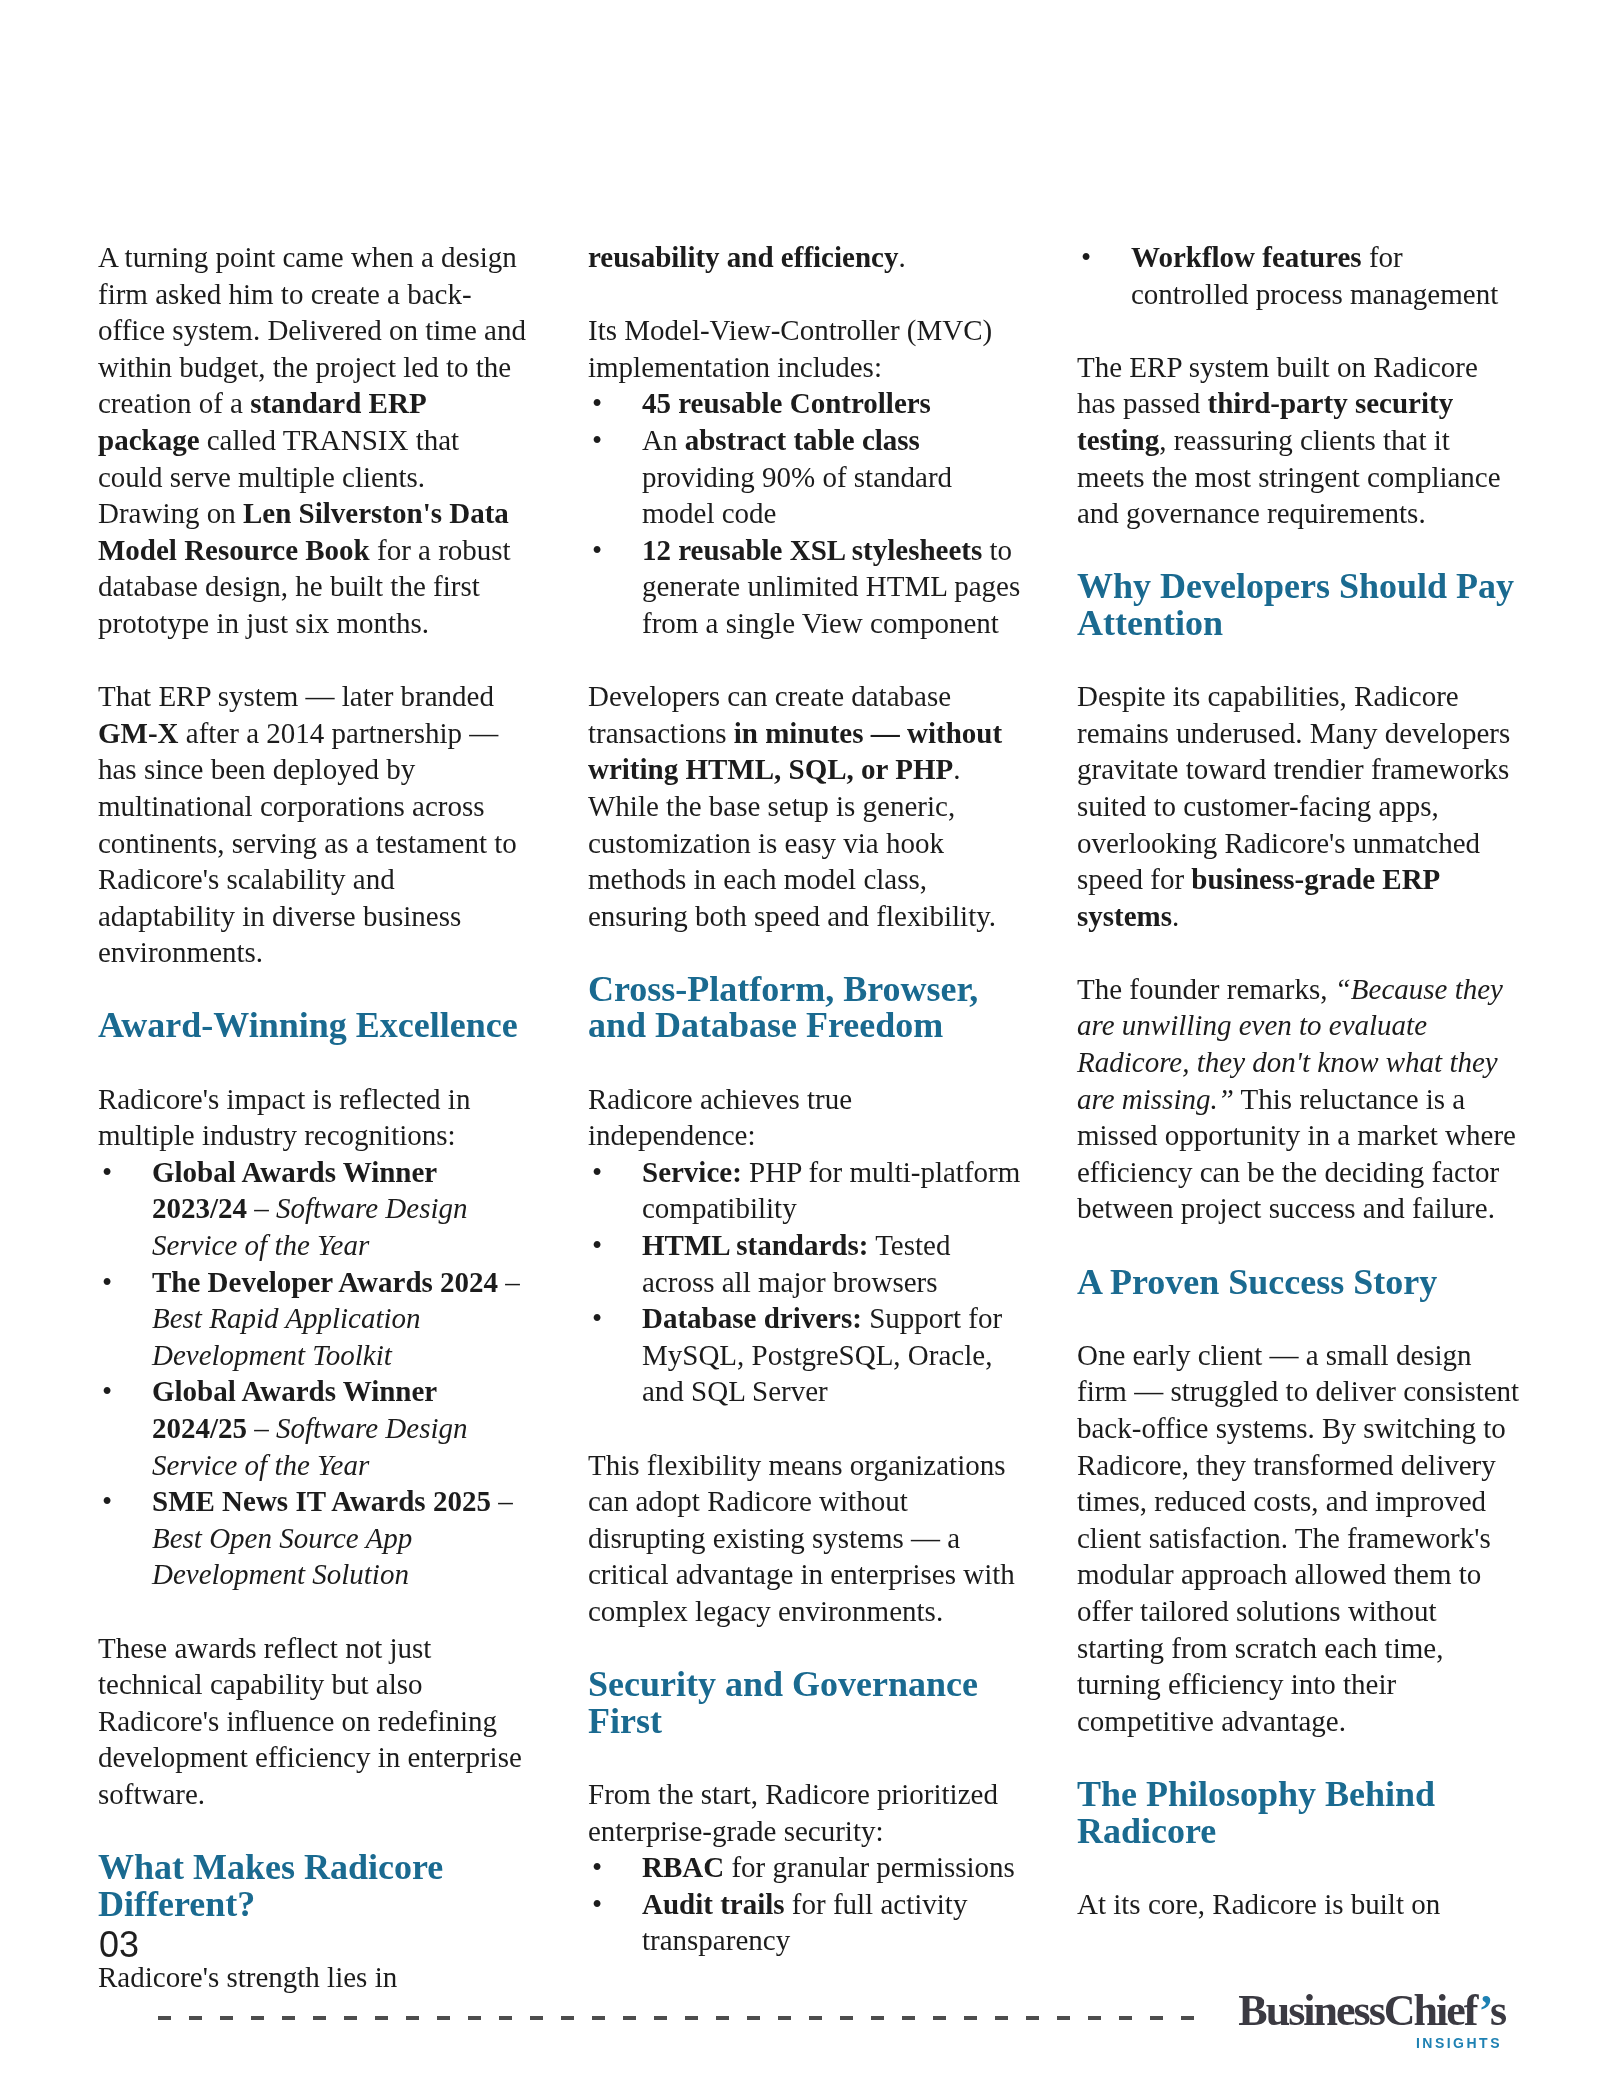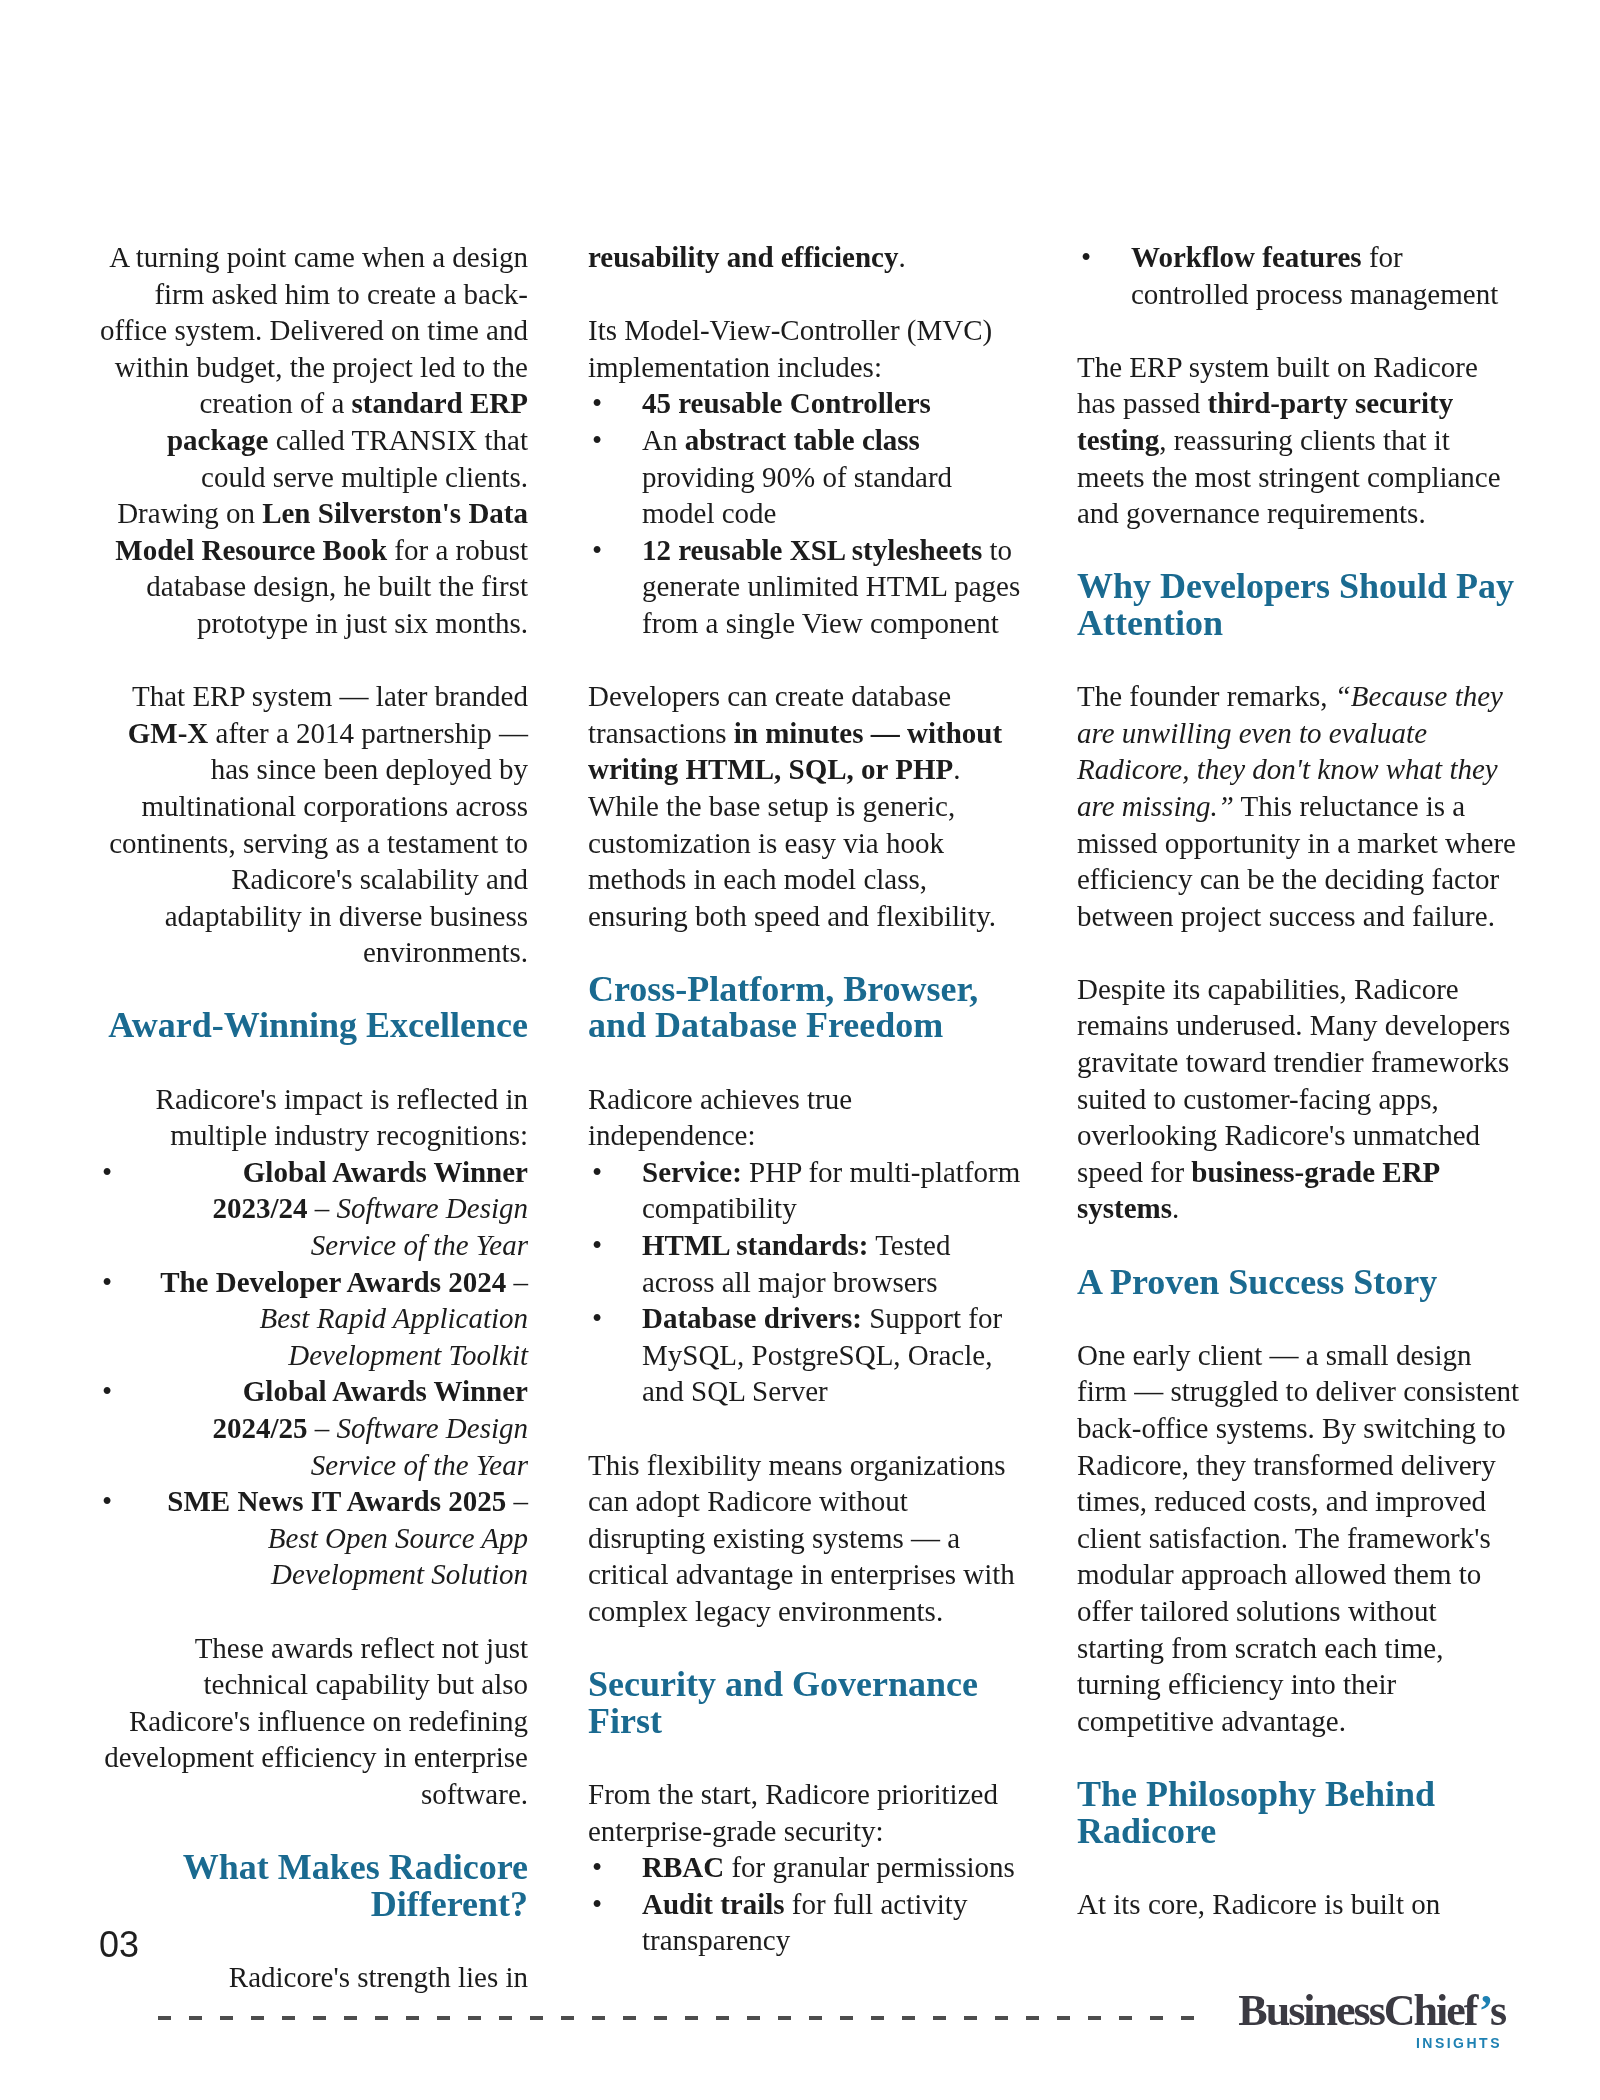--- a/index.html
+++ b/index.html
@@ -7,21 +7,21 @@
   body {
     width: 1600px; height: 2100px;
     position: relative;
     background: #ffffff;
     font-family: "Liberation Serif", serif;
     color: var(--body, #1c1c1c);
     overflow: hidden;
   }
   .columns { position: absolute; top: 239px; left: 98px; display: flex; }
   .col { font-size: 29px; line-height: 36.6px; }
-  .col-left   { width: 430px; margin-right: 60px; text-align: right; }
+  .col-left   { width: 430px; margin-right: 60px; }
   .col-middle { width: 436px; margin-right: 53px; }
   .col-right  { width: 443px; }
   .p { margin: 0 0 36.6px 0; }
   .p.tight { margin-bottom: 0; }
   .heading {
     font-size: 36px; line-height: 36.6px; font-weight: bold;
     color: var(--accent, #1a6a90);
     margin: 0 0 36.6px 0;
   }
   .list { margin: 0 0 36.6px 0; }
@@ -107,22 +107,22 @@
         <div class="li"><span class="marker">•</span><span><span class="b">Audit trails</span><span> for full activity transparency</span></span></div>
       </div>
   </div>
 
   <div class="col col-right">
     <div class="list">
         <div class="li"><span class="marker">•</span><span><span class="b">Workflow features</span><span> for controlled process management</span></span></div>
       </div>
     <p class="p"><span>The ERP system built on Radicore has passed </span><span class="b">third-party security testing</span><span>, reassuring clients that it meets the most stringent compliance and governance requirements.</span></p>
     <h3 class="heading">Why Developers Should Pay Attention</h3>
+    <p class="p"><span>Despite its capabilities, Radicore remains underused. Many developers gravitate toward trendier frameworks suited to customer-facing apps, overlooking Radicore's unmatched speed for </span><span class="b">business-grade ERP systems</span><span>.</span></p>
     <p class="p"><span>The founder remarks, </span><span class="i">“Because they are unwilling even to evaluate Radicore, they don't know what they are missing.”</span><span> This reluctance is a missed opportunity in a market where efficiency can be the deciding factor between project success and failure.</span></p>
-    <p class="p"><span>Despite its capabilities, Radicore remains underused. Many developers gravitate toward trendier frameworks suited to customer-facing apps, overlooking Radicore's unmatched speed for </span><span class="b">business-grade ERP systems</span><span>.</span></p>
     <h3 class="heading">A Proven Success Story</h3>
     <p class="p">One early client — a small design firm — struggled to deliver consistent back-office systems. By switching to Radicore, they transformed delivery times, reduced costs, and improved client satisfaction. The framework's modular approach allowed them to offer tailored solutions without starting from scratch each time, turning efficiency into their competitive advantage.</p>
     <h3 class="heading">The Philosophy Behind Radicore</h3>
     <p class="p">At its core, Radicore is built on</p>
   </div>
 
 </div>
 
 <div class="page-number">03</div>
 <div class="divider"></div>

